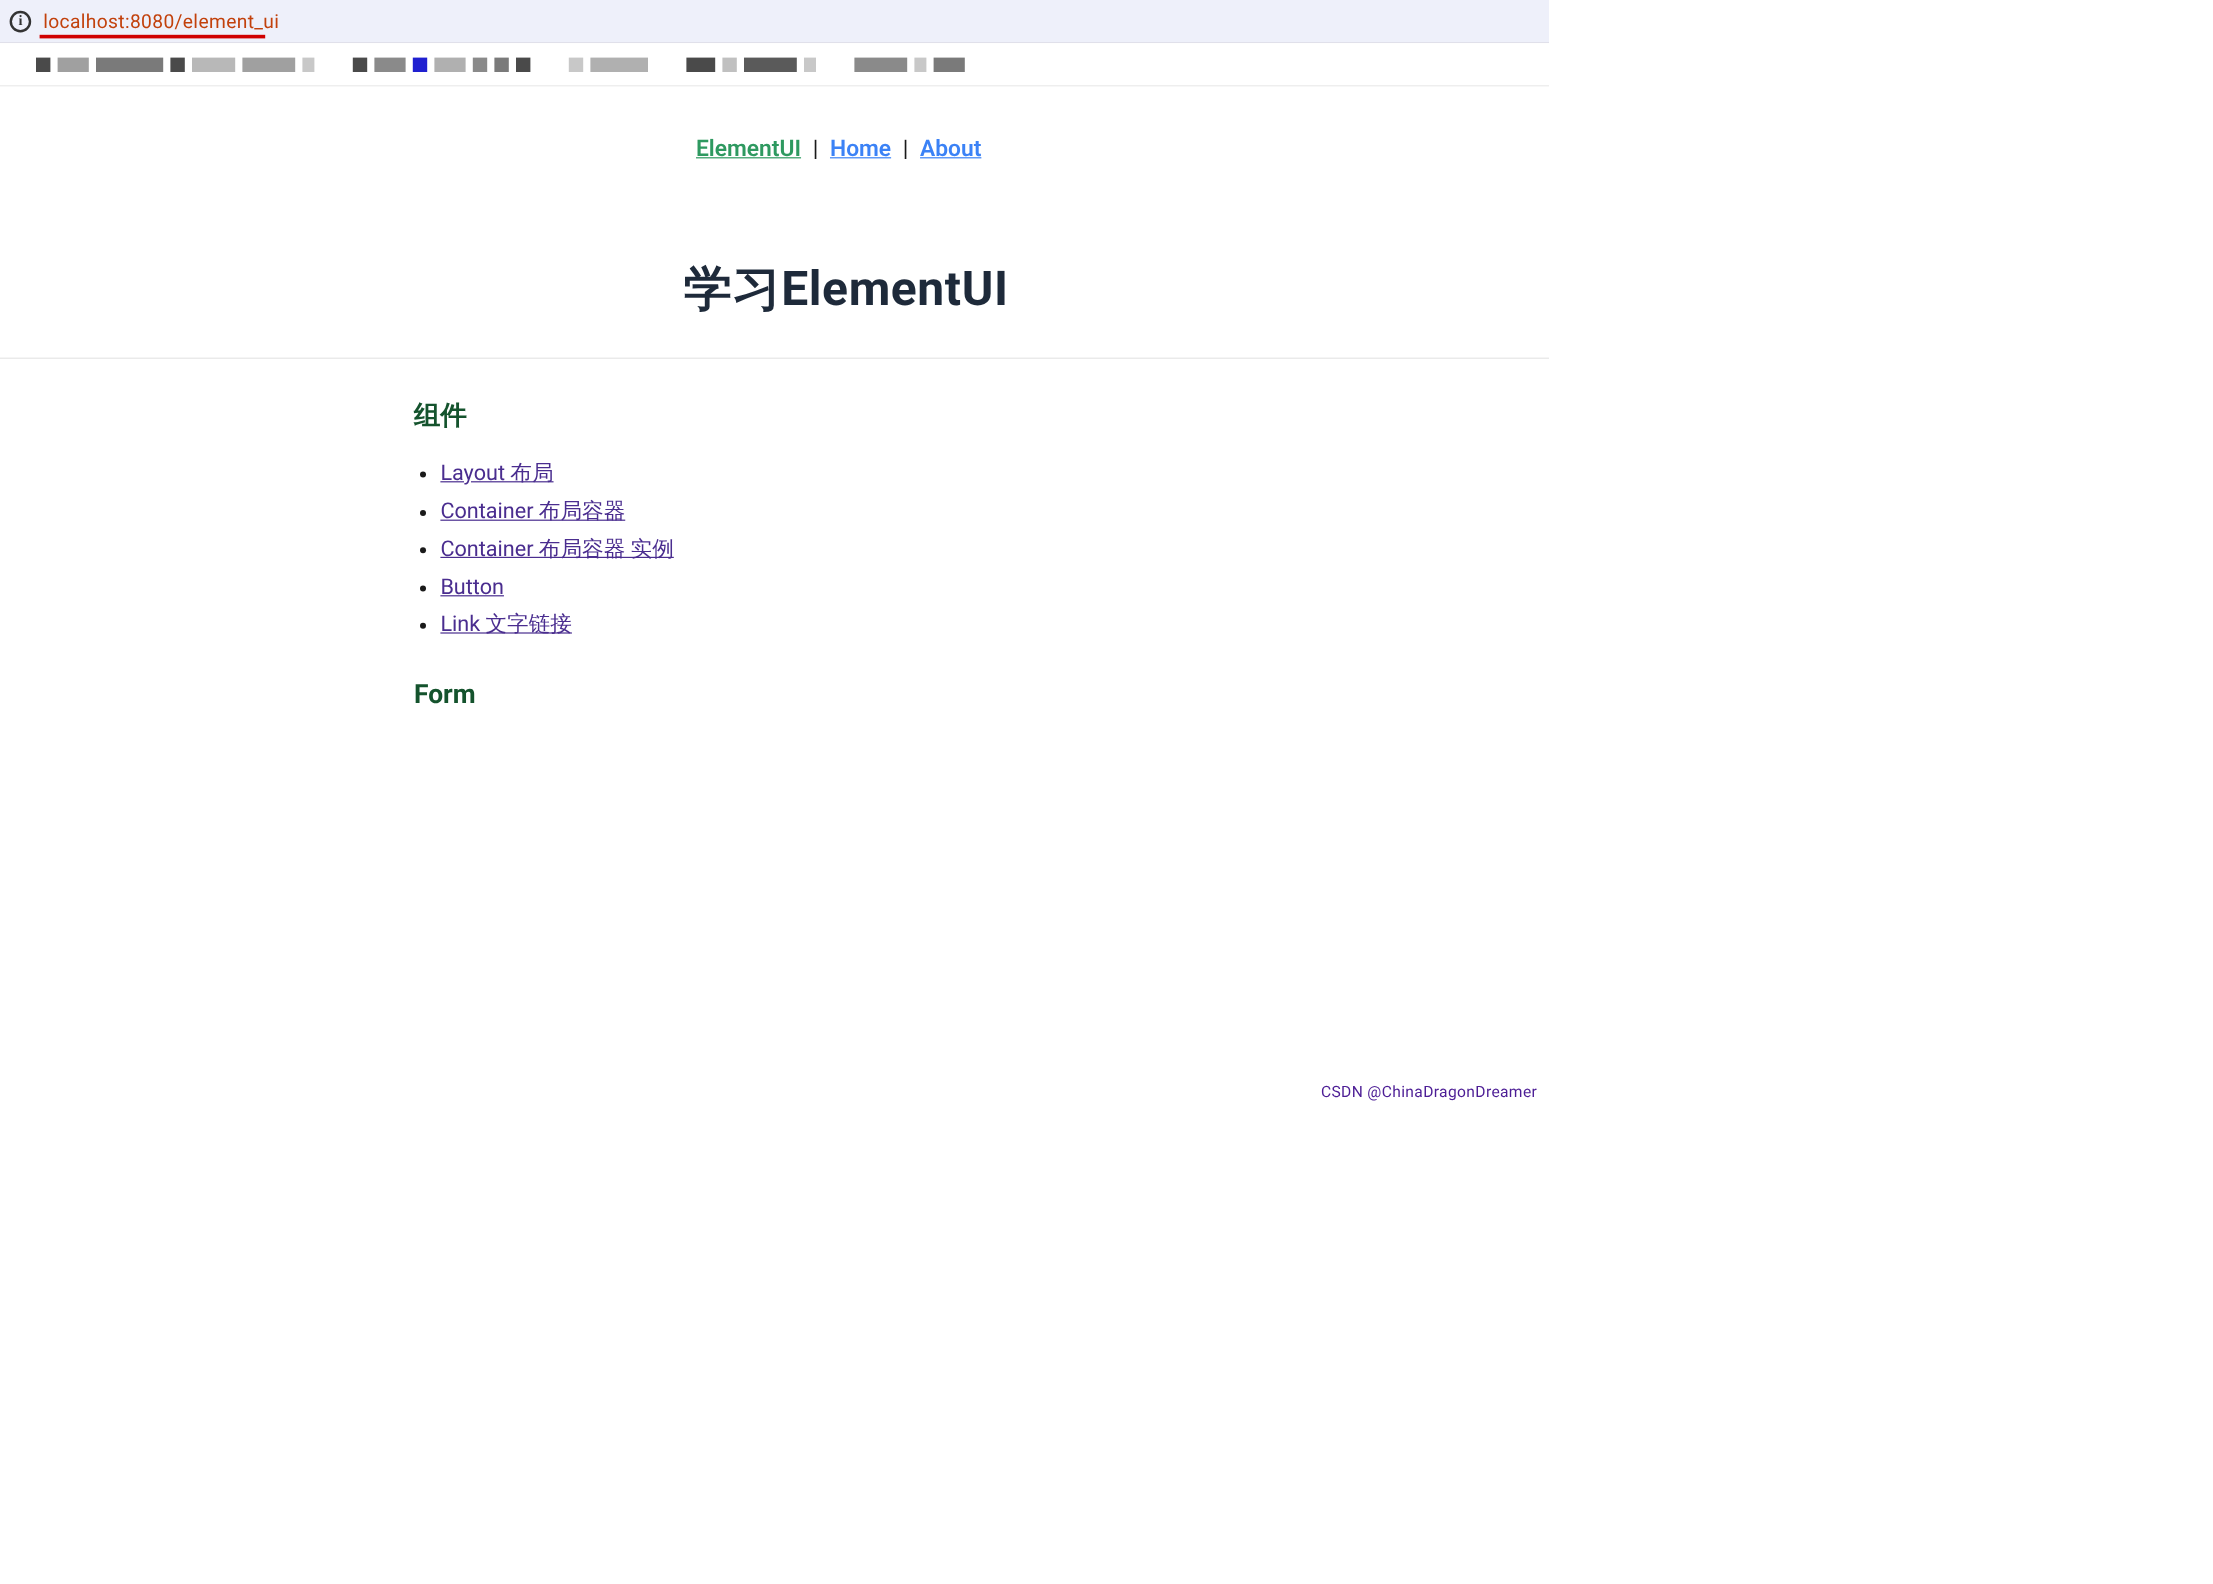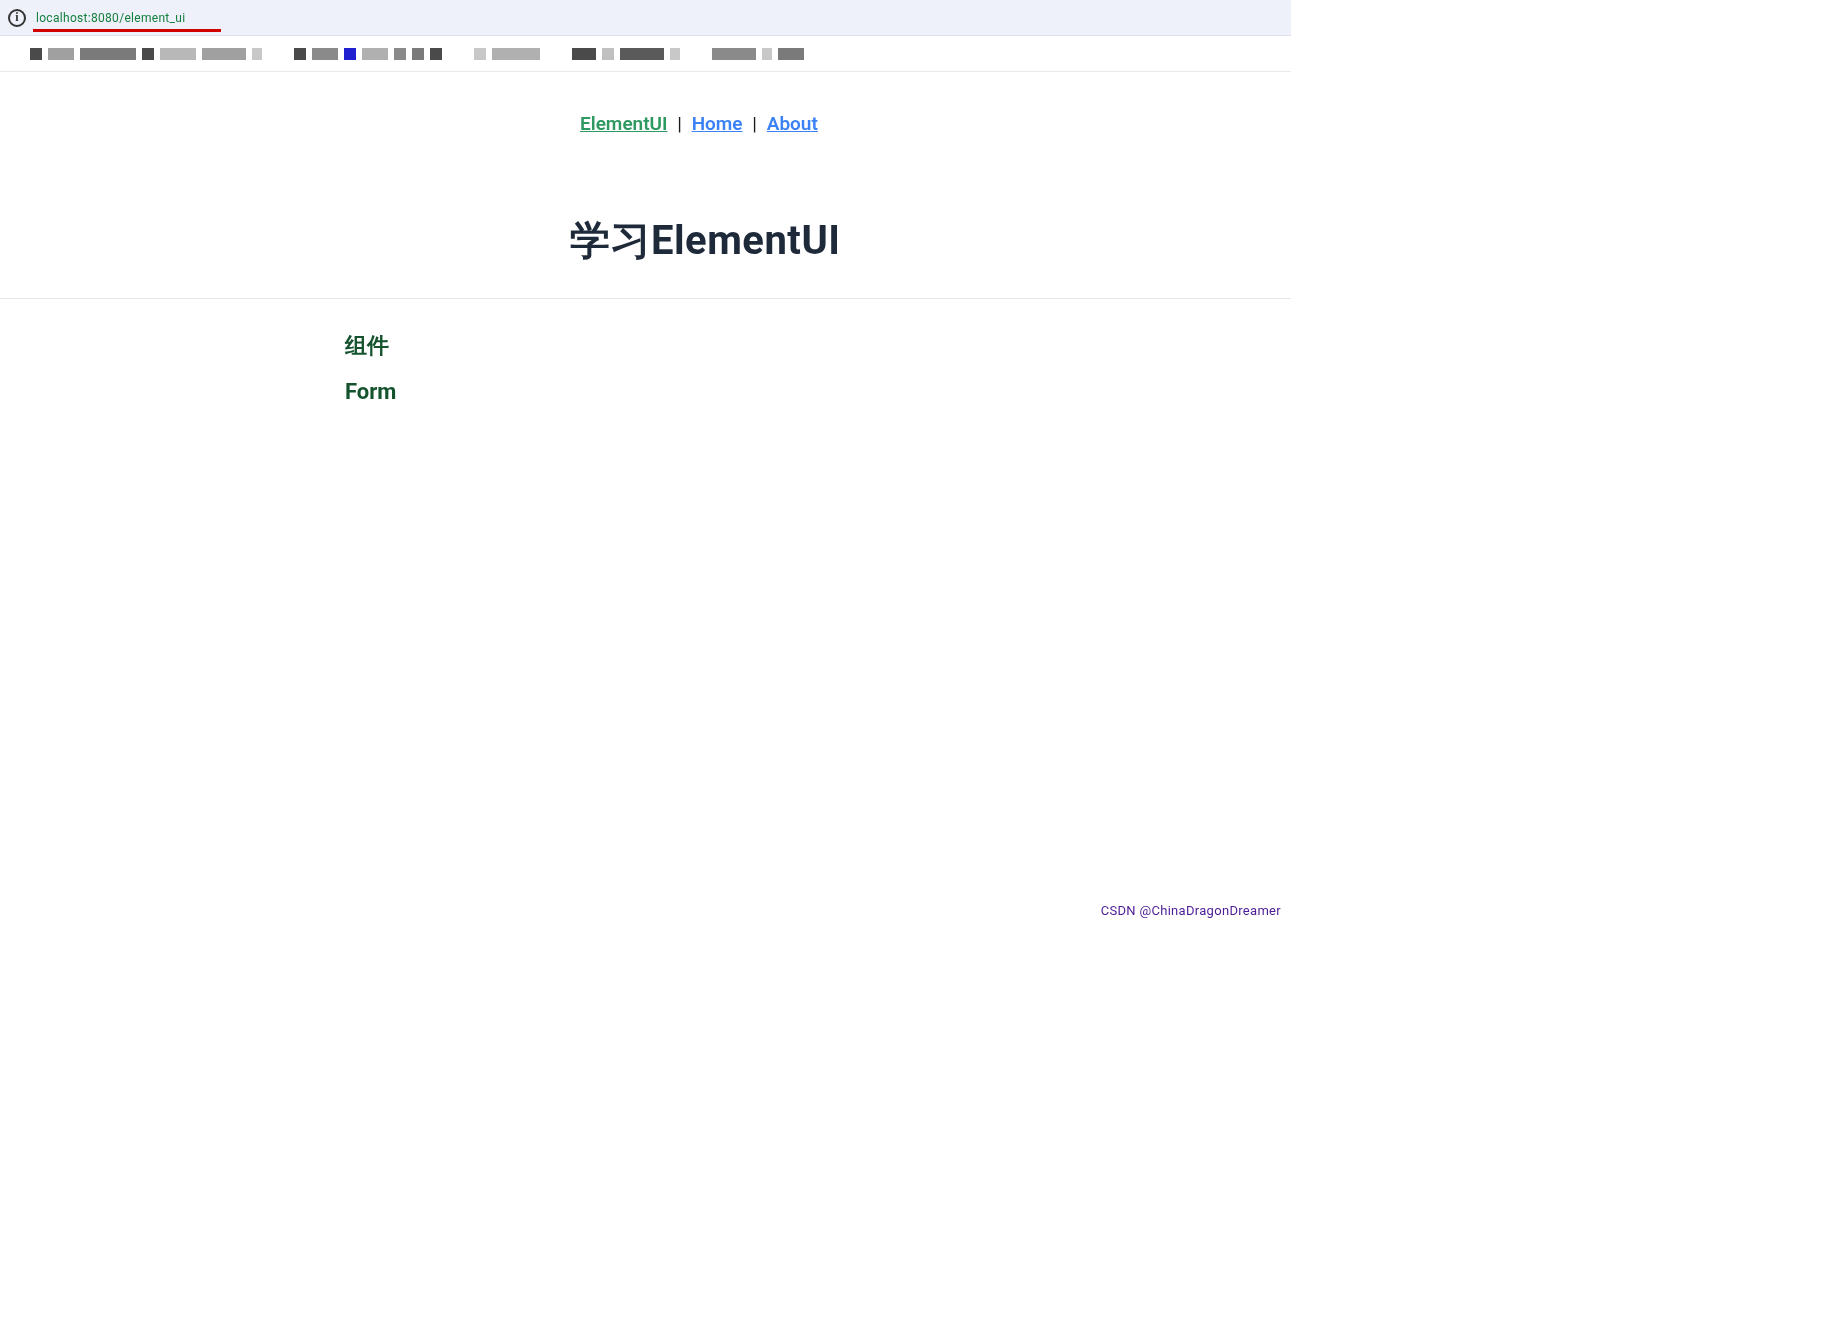--- a/index.html
+++ b/index.html
@@ -32,22 +32,22 @@
       display: flex;
       align-items: center;
       justify-content: center;
       font-size: 12px;
       font-weight: bold;
       margin-right: 10px;
       color: #333;
       font-family: Georgia, serif;
     }
     .url-text {
-      font-size: 12px;
-      color: #15803d;
+      font-size: 16px;
+      color: #c2410c;
       letter-spacing: 0.3px;
       position: relative;
     }
     .underline {
       position: absolute;
       left: 33px;
       top: 29px;
       width: 188px;
       height: 3px;
       background: #d00000;
@@ -172,17 +172,24 @@
     <a href="#" class="nav-regular">About</a>
   </span>
 </div>
 
 <h1 class="page-title">学习ElementUI</h1>
 
 <hr class="divider">
 
 <div class="content">
   <h3 class="section-title">组件</h3>
+  <ul>
+    <li><a href="#">Layout 布局</a></li>
+    <li><a href="#">Container 布局容器</a></li>
+    <li><a href="#">Container 布局容器 实例</a></li>
+    <li><a href="#">Button</a></li>
+    <li><a href="#">Link 文字链接</a></li>
+  </ul>
 
   <h3 class="section-title">Form</h3>
 </div>
 
 <div class="watermark">CSDN @ChinaDragonDreamer</div>
 
 </body></html>

